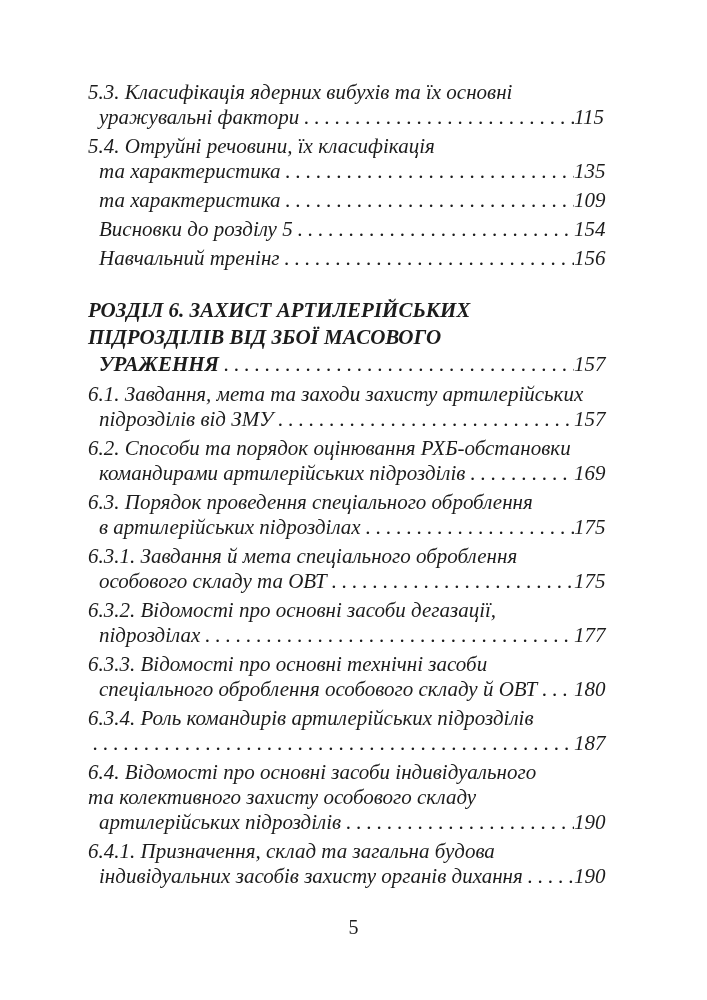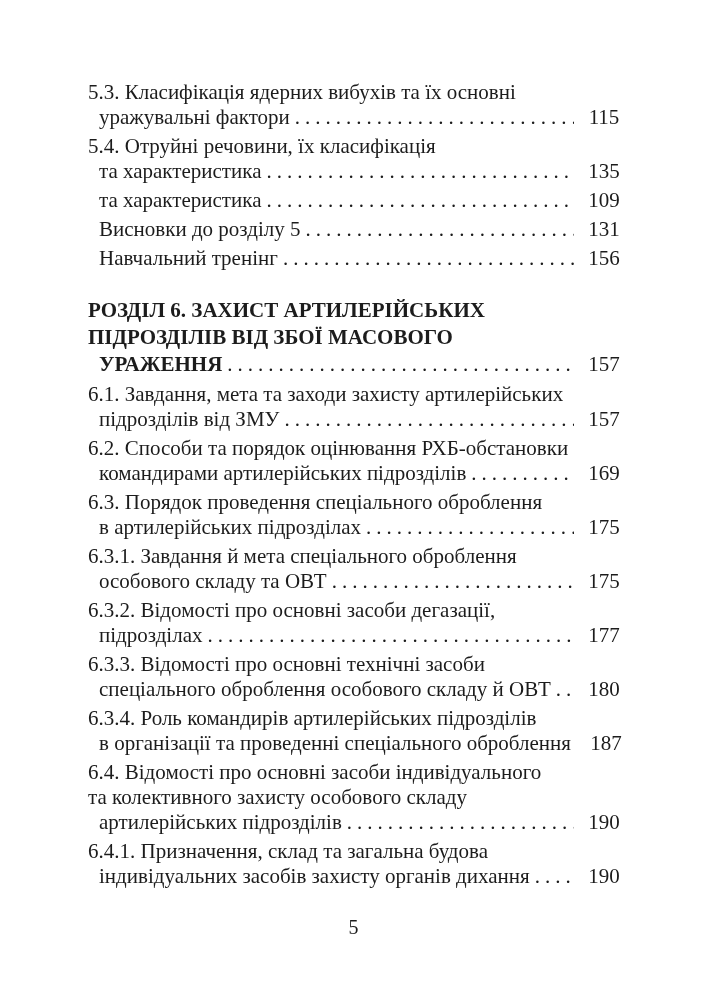--- a/index.html
+++ b/index.html
@@ -21,21 +21,21 @@
     background: #ffffff;
   }
   .toc {
     position: absolute;
     left: 88px;
     top: 80px;
     width: 546px;
     font-size: 21px;
     line-height: 25px;
   }
-  .entry { margin-top: 4px; }
+  .entry { margin-top: 4px; font-style: italic; }
   .entry:first-child { margin-top: 0; }
   .entry.bold {
     font-weight: bold;
     margin-top: 26px;
     line-height: 27px;
   }
   .entry.bold .dots,
   .entry.bold .pagenum { font-weight: normal; }
   .line { white-space: nowrap; }
   .row {
@@ -47,21 +47,21 @@
     flex: 1 1 auto;
     overflow: hidden;
     white-space: nowrap;
     letter-spacing: 5px;
     padding-left: 5px;
     min-width: 0;
   }
   .pagenum {
     flex: 0 0 auto;
     width: 60px;
-    text-align: center;
+    text-align: left;
   }
   .footer {
     position: absolute;
     top: 915px;
     left: 0;
     width: 100%;
     text-align: center;
     font-size: 20px;
     line-height: 24px;
   }
@@ -91,21 +91,21 @@
         <div class="line row">
           <span class="txt">та характеристика</span>
           <span class="dots" aria-hidden="true">..........................................................................................</span>
           <span class="pagenum">109</span>
         </div>
       </div>
       <div class="entry">
         <div class="line row">
           <span class="txt">Висновки до розділу 5</span>
           <span class="dots" aria-hidden="true">..........................................................................................</span>
-          <span class="pagenum">131</span>
+          <span class="pagenum">154</span>
         </div>
       </div>
       <div class="entry">
         <div class="line row">
           <span class="txt">Навчальний тренінг</span>
           <span class="dots" aria-hidden="true">..........................................................................................</span>
           <span class="pagenum">156</span>
         </div>
       </div>
       <div class="entry bold">
@@ -161,21 +161,20 @@
         <div class="line">6.3.3. Відомості про основні технічні засоби</div>
         <div class="line row">
           <span class="txt">спеціального оброблення особового складу й ОВТ</span>
           <span class="dots" aria-hidden="true">..........................................................................................</span>
           <span class="pagenum">180</span>
         </div>
       </div>
       <div class="entry">
         <div class="line">6.3.4. Роль командирів артилерійських підрозділів</div>
         <div class="line row">
-          <span class="txt">в організації та проведенні спеціального оброблення</span>
           <span class="dots" aria-hidden="true">..........................................................................................</span>
           <span class="pagenum">187</span>
         </div>
       </div>
       <div class="entry">
         <div class="line">6.4. Відомості про основні засоби індивідуального</div>
         <div class="line">та колективного захисту особового складу</div>
         <div class="line row">
           <span class="txt">артилерійських підрозділів</span>
           <span class="dots" aria-hidden="true">..........................................................................................</span>

